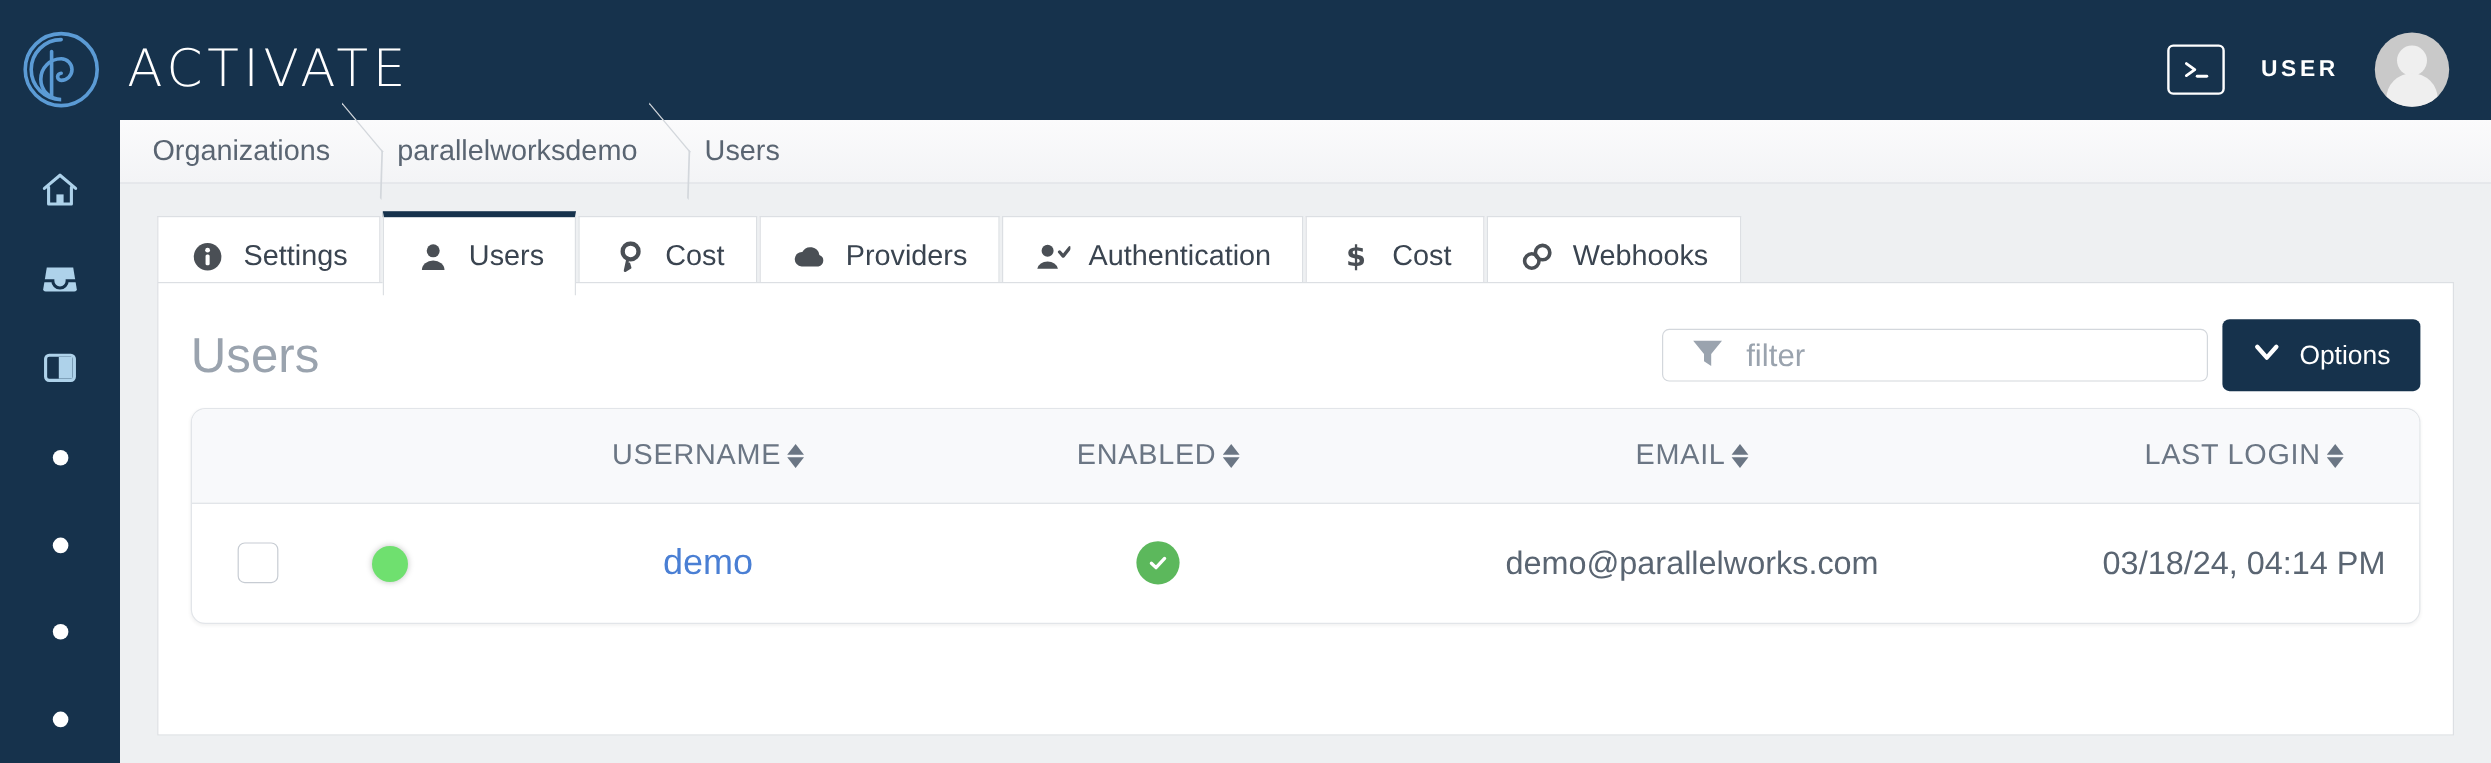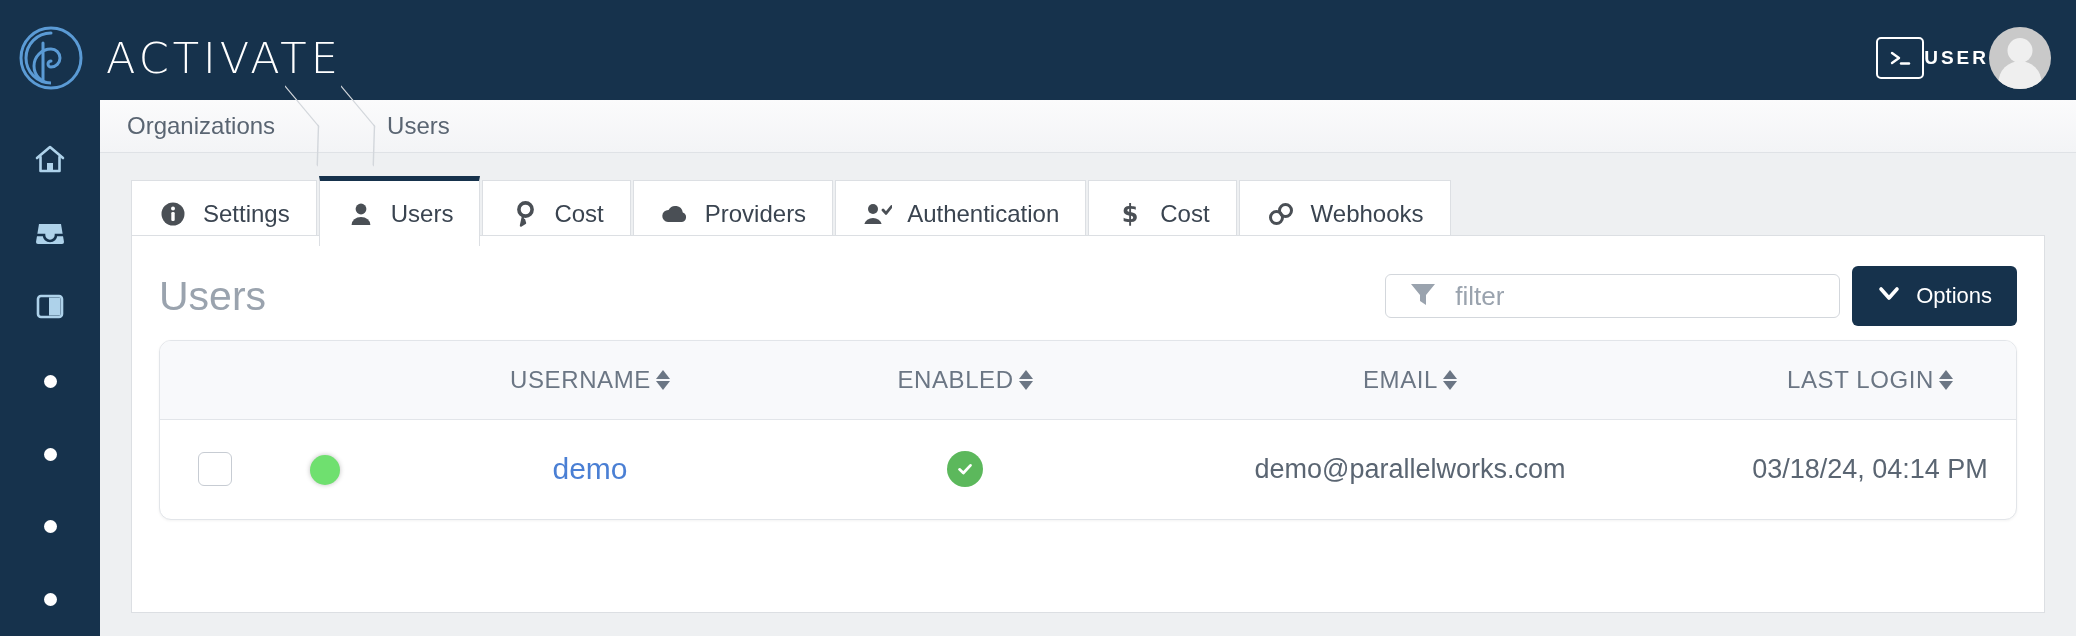--- a/index.html
+++ b/index.html
@@ -34,21 +34,22 @@
     font-size: 43px;
     letter-spacing: 4px;
     font-weight: 300;
     font-family: "DejaVu Sans", sans-serif;
     white-space: nowrap;
   }
   .topbar-right {
     margin-left: auto;
     display: flex;
     align-items: center;
-    padding-right: 25px;
+    gap: 30px;
+    padding-right: 35px;
   }
   .terminal-btn {
     width: 48px; height: 42px;
     border: 2px solid #ffffff;
     border-radius: 5px;
     display: flex;
     align-items: center;
     justify-content: center;
     cursor: pointer;
   }
@@ -412,20 +413,21 @@
   <div class="side-dot-item">
     <span class="side-dot"></span>
   </div>
 </div>
 
 <div class="main">
 
   <div class="breadcrumb">
     <span class="crumb">Organizations</span>
     <span class="crumb-sep"></span>
+    <span class="crumb">parallelworksdemo</span>
     <span class="crumb-sep"></span>
     <span class="crumb last">Users</span>
   </div>
 
   <div class="tabs-wrap">
     <div class="tabs">
 
       <div class="tab">
         <span class="tab-icon">
           <svg viewBox="0 0 26 26" width="26" height="26">

